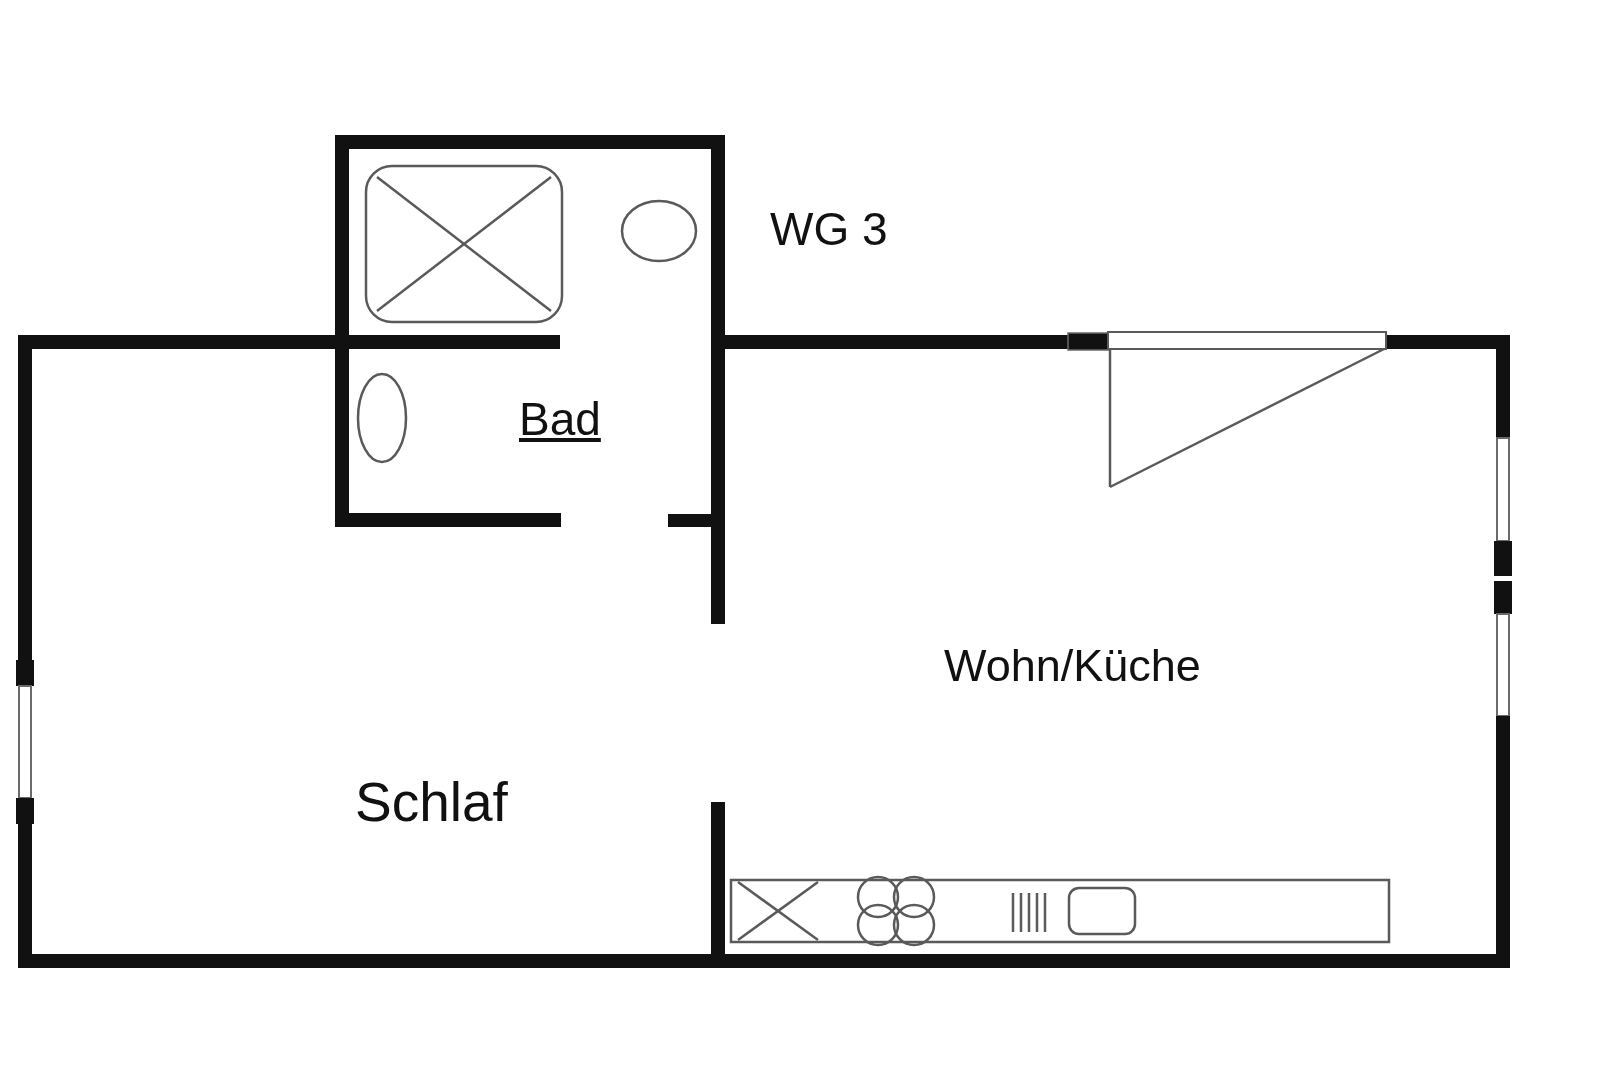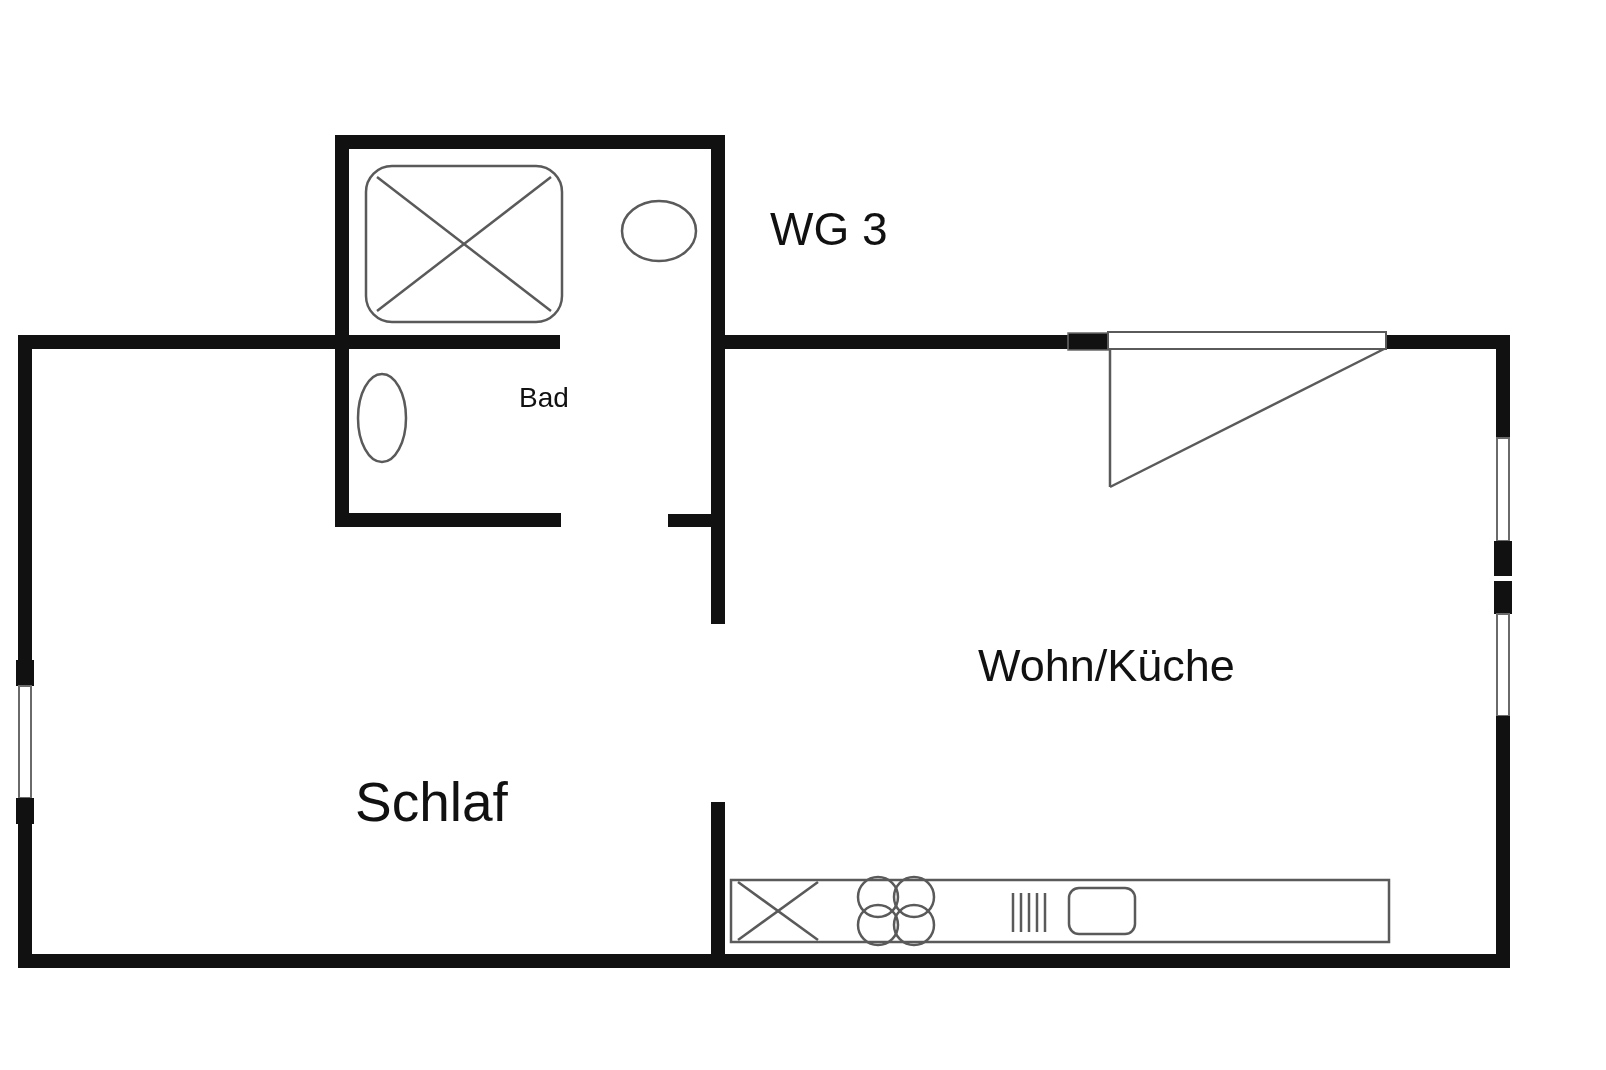--- a/index.html
+++ b/index.html
@@ -26,22 +26,22 @@
   .room-label {
     position: absolute;
     color: #111111;
     font-family: "Liberation Sans", sans-serif;
     font-weight: 400;
     white-space: nowrap;
     line-height: 1;
     letter-spacing: 0px;
   }
   #label-wg3   { left: 770px;  top: 206px; font-size: 46px; }
-  #label-bad   { left: 519px;  top: 384px; font-size: 28px; }
-  #label-wohn  { left: 978px;  top: 643px; font-size: 45px; }
+  #label-bad   { left: 519px;  top: 396px; font-size: 46px; text-decoration: underline; }
+  #label-wohn  { left: 944px;  top: 643px; font-size: 45px; }
   #label-schlaf{ left: 355px;  top: 775px; font-size: 55px; }
 </style>
 </head>
 <body>
 
 <div id="plan-root">
 
   <svg id="floorplan-svg" viewBox="0 0 1606 1070" xmlns="http://www.w3.org/2000/svg">
 
     <rect x="0" y="0" width="1606" height="1070" fill="#ffffff"></rect>

